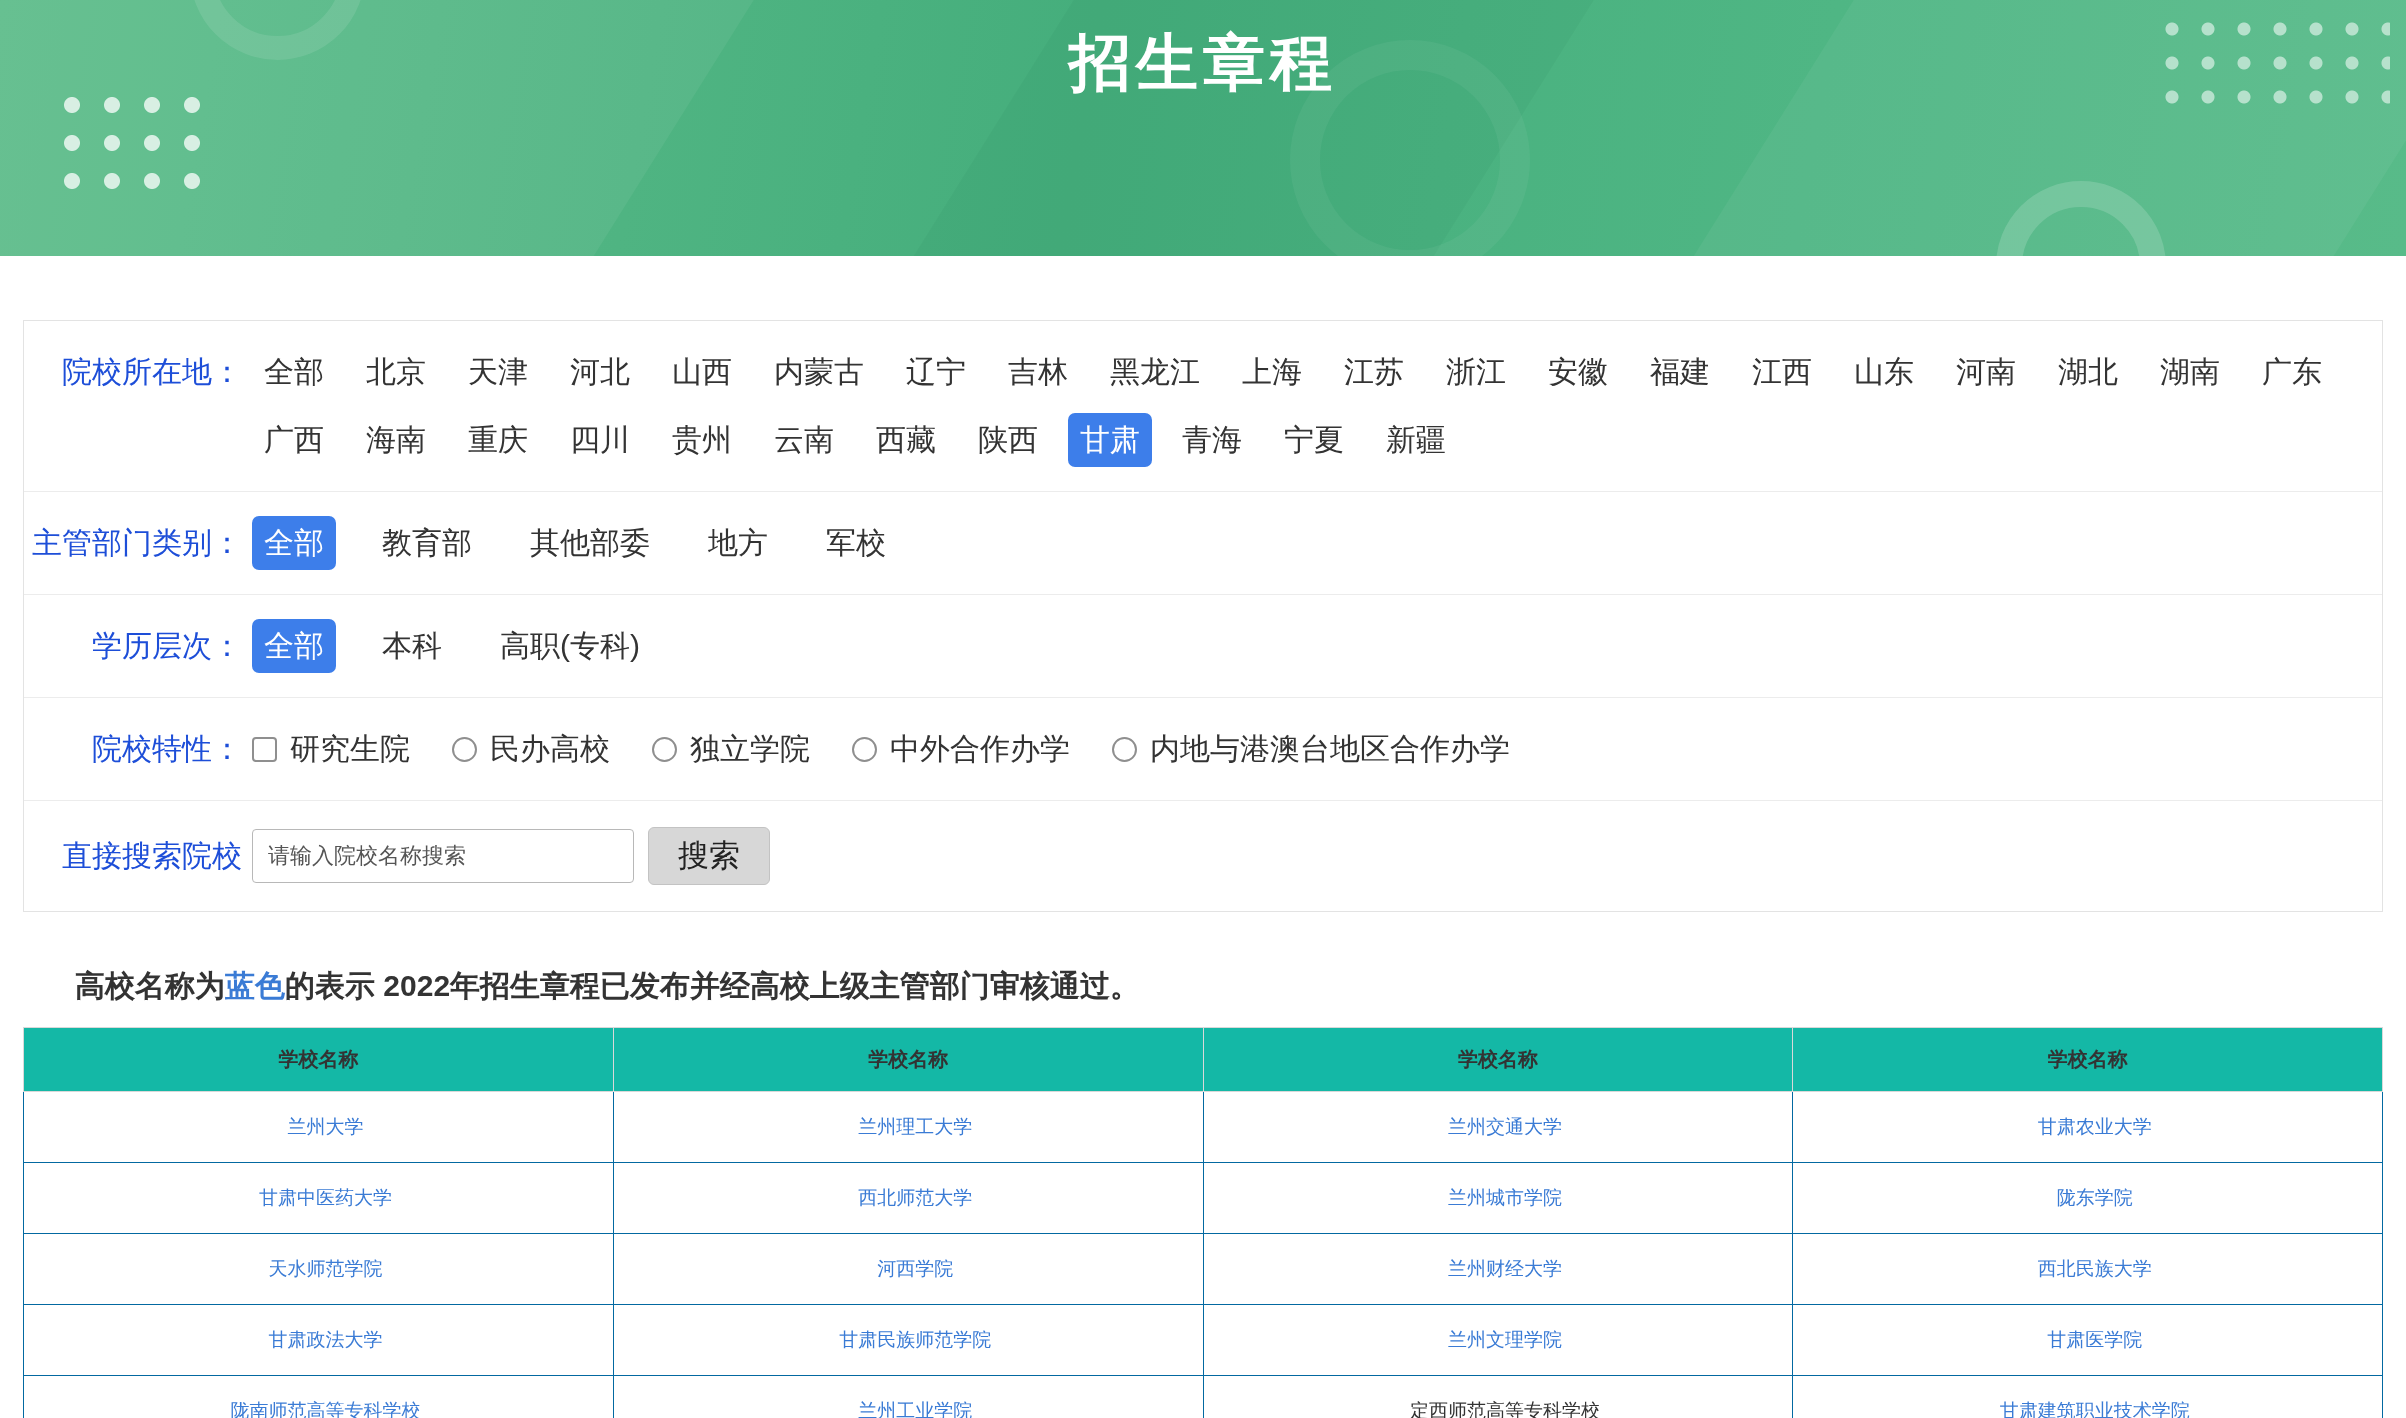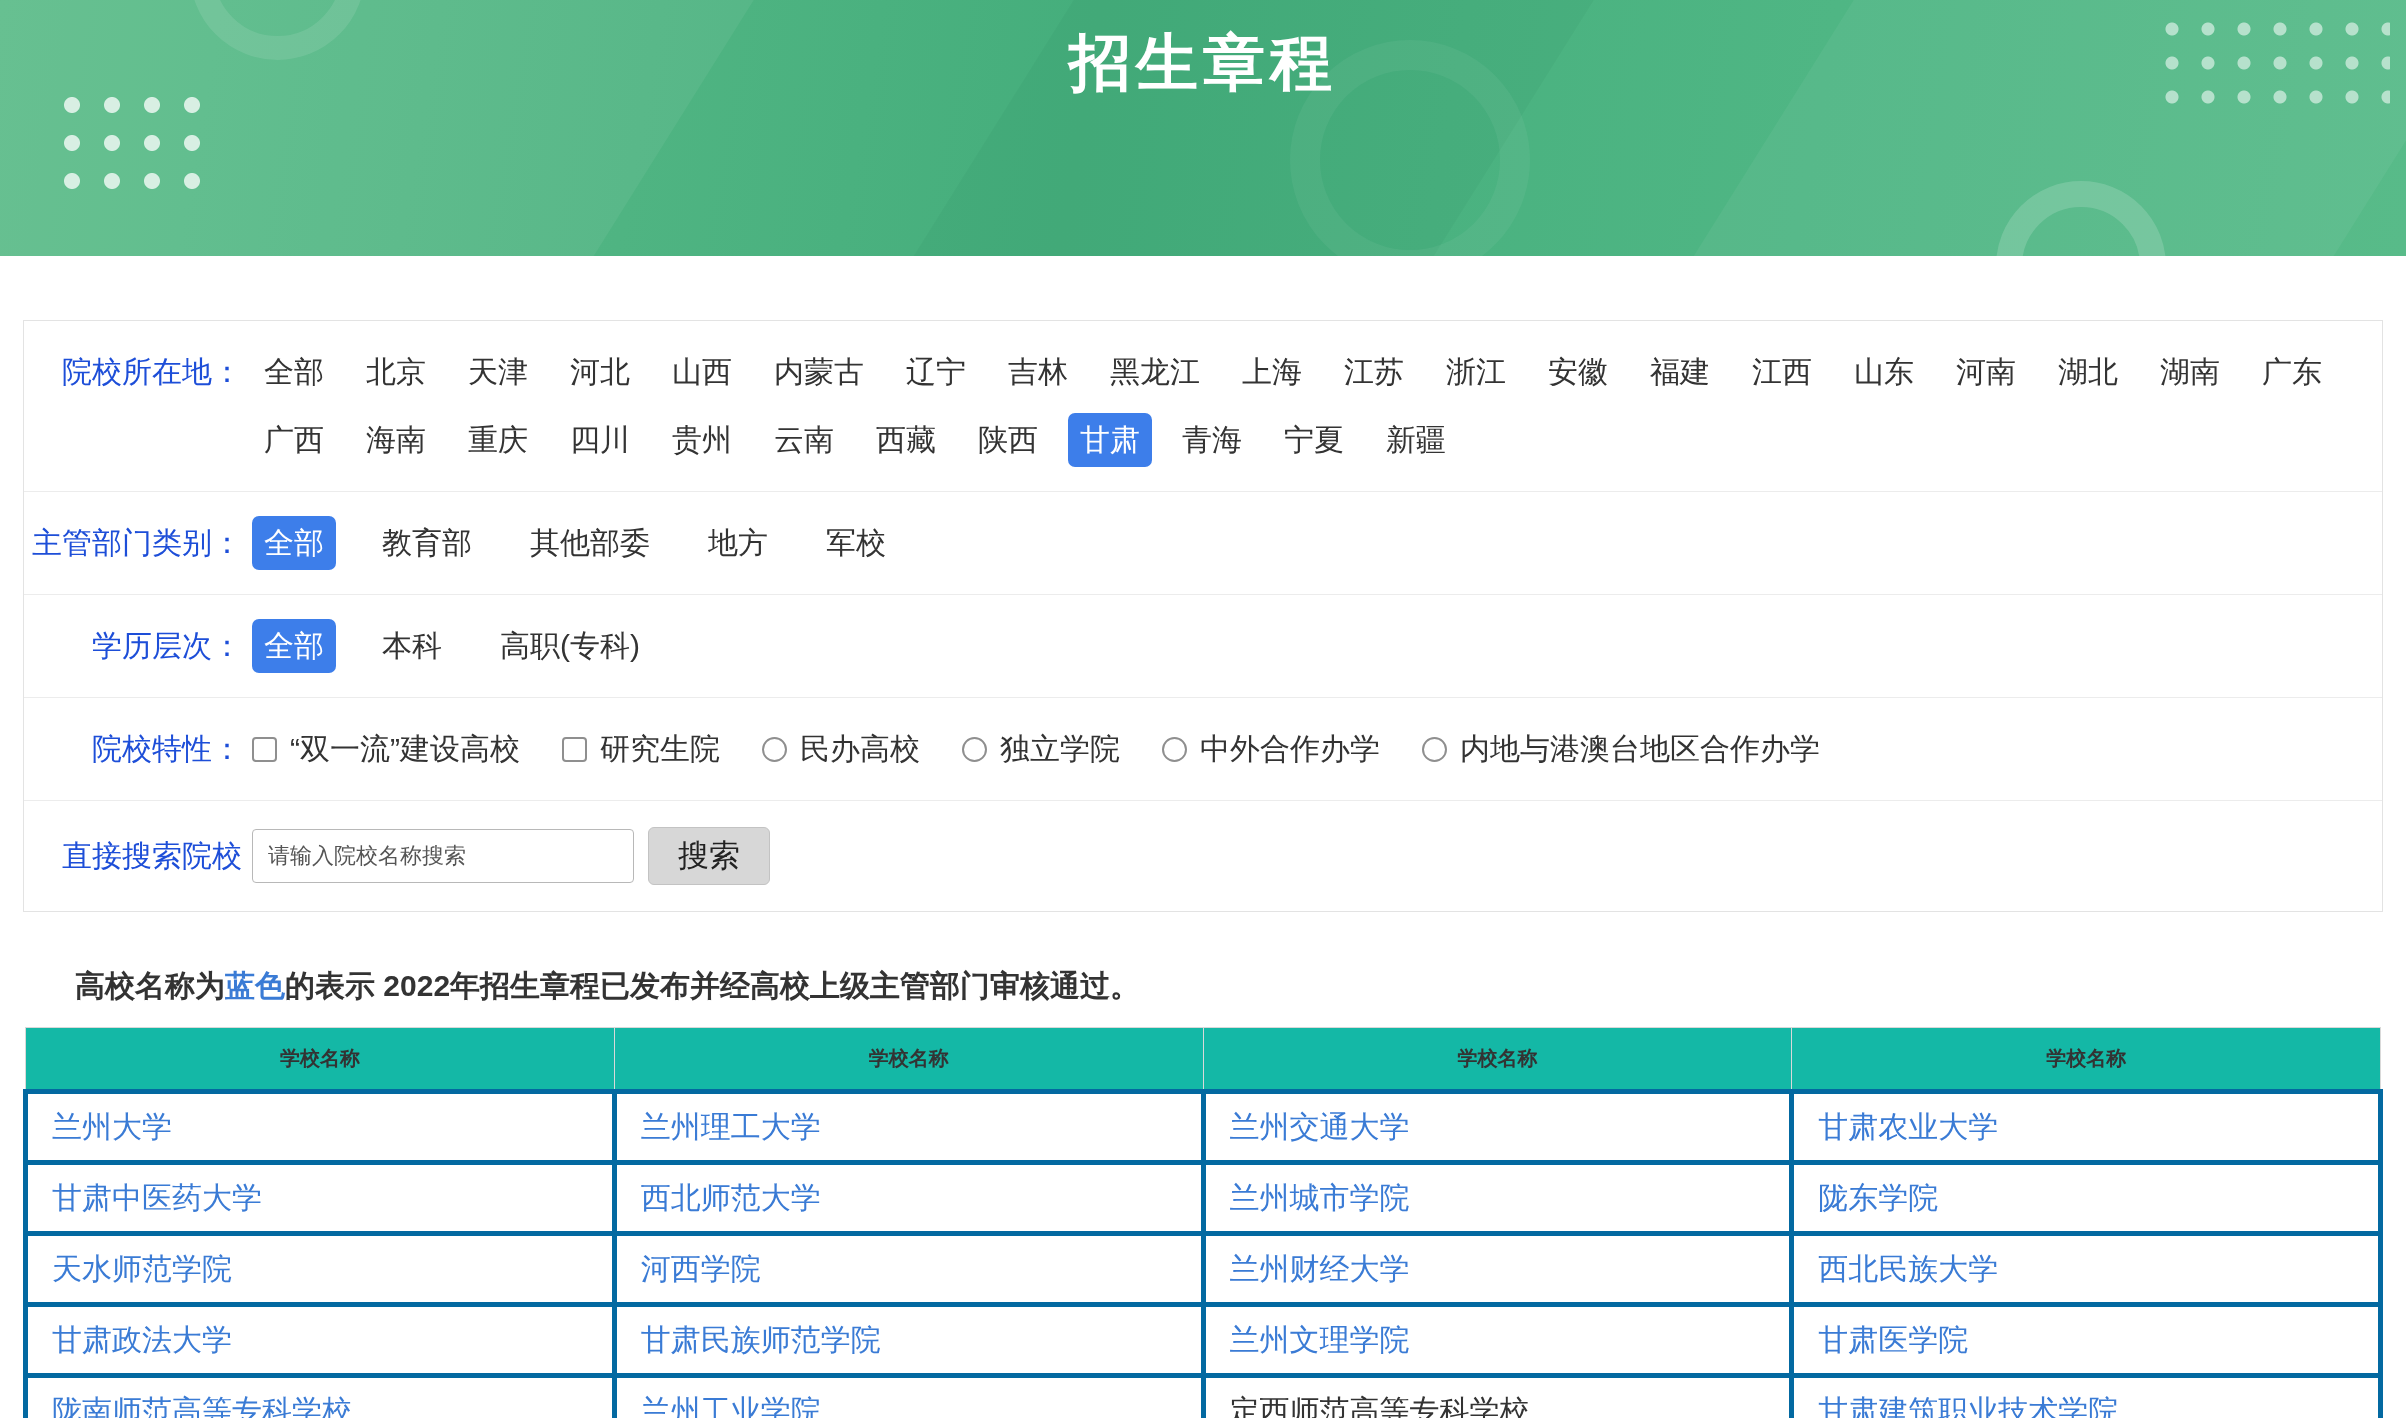--- a/index.html
+++ b/index.html
@@ -96,22 +96,22 @@
   .note { margin: 54px 0 20px; padding-left: 52px; font-size: 30px; color: #333; font-weight: bold; }
   .note .blue { color: var(--link-blue, #3a7bd5); }
 
   
   .school-table { width: 100%; border-collapse: collapse; table-layout: fixed; background: #fff; }
   .school-table th {
     height: 64px; border: 1px solid #d9d9d9; background: #14b8a6;
     font-size: 20px; font-weight: 700; color: #333; text-align: center;
   }
   .school-table td {
-    height: 71px; border: 5px solid #0369a1; padding: 0 10px 0 24px;
-    font-size: 30px; text-align: left; white-space: nowrap; overflow: hidden;
+    height: 71px; border: 1px solid #0369a1; padding: 0 10px 0 24px;
+    font-size: 19px; text-align: center; white-space: nowrap; overflow: hidden;
   }
   .school-link { color: var(--link-blue, #3a7bd5); cursor: pointer; }
   .school-plain { color: #333; }
 </style>
 </head>
 <body>
 
 <div class="banner">
   <div class="decor stripe stripe1"></div>
   <div class="decor stripe stripe2"></div>
@@ -193,24 +193,20 @@
           </div>
       </div>
     </div>
 
     <div class="filter-row">
       <div class="filter-label">院校特性：</div>
       <div class="filter-options">
         <div class="opt-line" id="feature-opts">
             <span class="feature">
               <span class="ctrl box"></span>
-              <span class="feature-text">“双一流”建设高校</span>
-            </span>
-            <span class="feature">
-              <span class="ctrl box"></span>
               <span class="feature-text">研究生院</span>
             </span>
             <span class="feature">
               <span class="ctrl circle"></span>
               <span class="feature-text">民办高校</span>
             </span>
             <span class="feature">
               <span class="ctrl circle"></span>
               <span class="feature-text">独立学院</span>
             </span>

